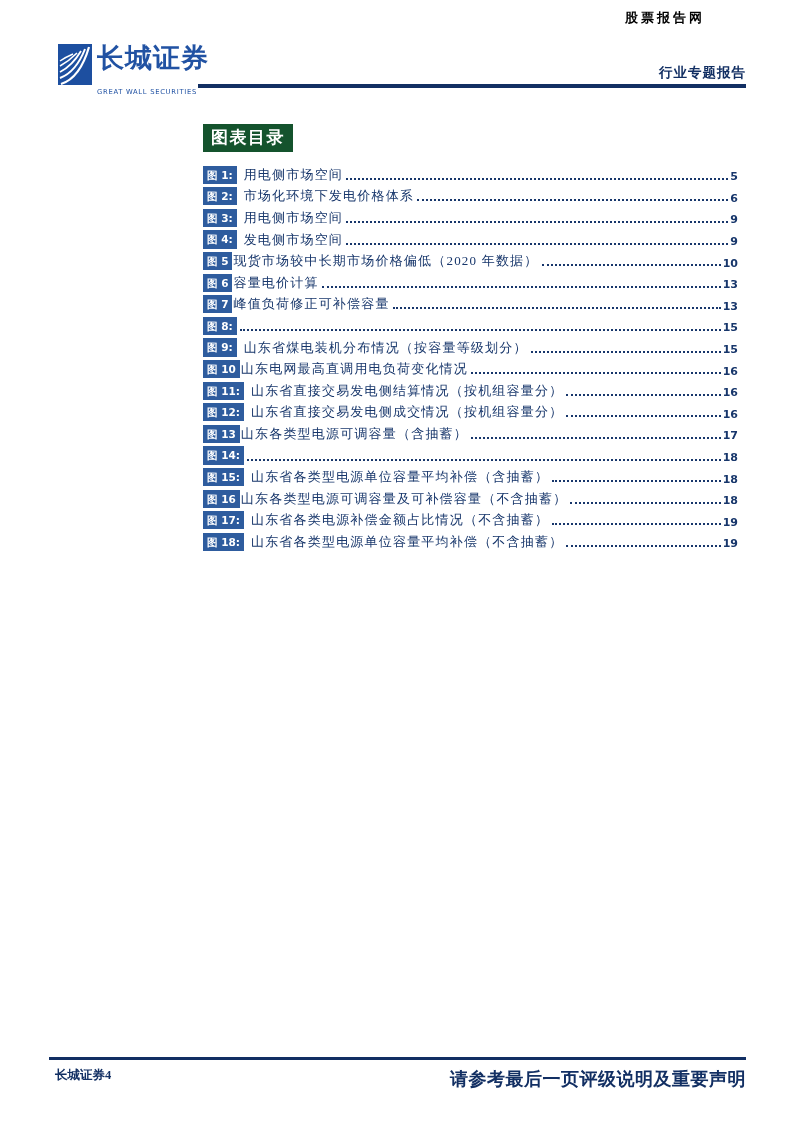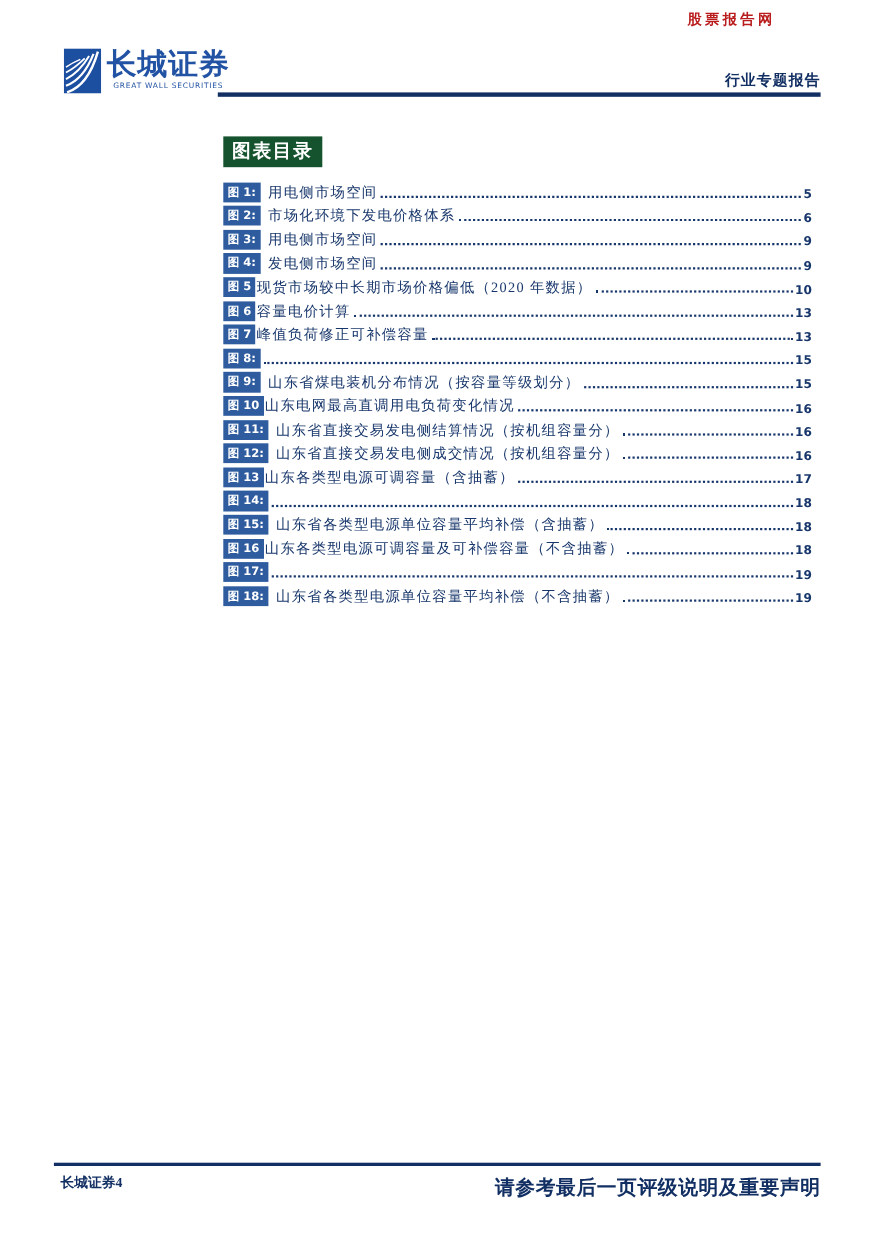--- a/index.html
+++ b/index.html
@@ -12,21 +12,21 @@
     margin: 0 auto;
     overflow: hidden;
     font-family: "Liberation Serif", "DejaVu Serif", serif;
   }
   .watermark {
     position: absolute;
     top: 9px;
     left: 625px;
     font-size: 13px;
     letter-spacing: 3px;
-    color: #b91c1c;
+    color: #000000;
     font-weight: 600;
   }
   
   .logo {
     position: absolute;
     top: 44px;
     left: 58px;
     display: flex;
     align-items: flex-start;
     gap: 5px;
@@ -39,23 +39,22 @@
     color: #2152a3;
     line-height: 1.05;
     letter-spacing: 1px;
     white-space: nowrap;
   }
   .logo-en {
     font-family: "DejaVu Sans", sans-serif;
     font-size: 6.8px;
     letter-spacing: 0.7px;
     color: #2152a3;
-    margin-top: 2px;
-    white-space: nowrap;
-    text-align: center;
+    margin-top: 16px;
+    white-space: nowrap;
   }
   .report-type {
     position: absolute;
     top: 64px;
     right: 47px;
     font-size: 13.5px;
     font-weight: bold;
     letter-spacing: 1px;
     color: #122f63;
     white-space: nowrap;
@@ -289,20 +288,21 @@
 
   <div class="toc-row">
     <span class="fig-label">图 16</span>
     <span class="fig-title tight">山东各类型电源可调容量及可补偿容量（不含抽蓄）</span>
     <span class="leader"></span>
     <span class="fig-page">18</span>
   </div>
 
   <div class="toc-row">
     <span class="fig-label">图 17:</span>
+    <span class="fig-title">山东省各类电源补偿金额占比情况（不含抽蓄）</span>
     <span class="leader"></span>
     <span class="fig-page">19</span>
   </div>
 
   <div class="toc-row">
     <span class="fig-label">图 18:</span>
     <span class="fig-title">山东省各类型电源单位容量平均补偿（不含抽蓄）</span>
     <span class="leader"></span>
     <span class="fig-page">19</span>
   </div>

